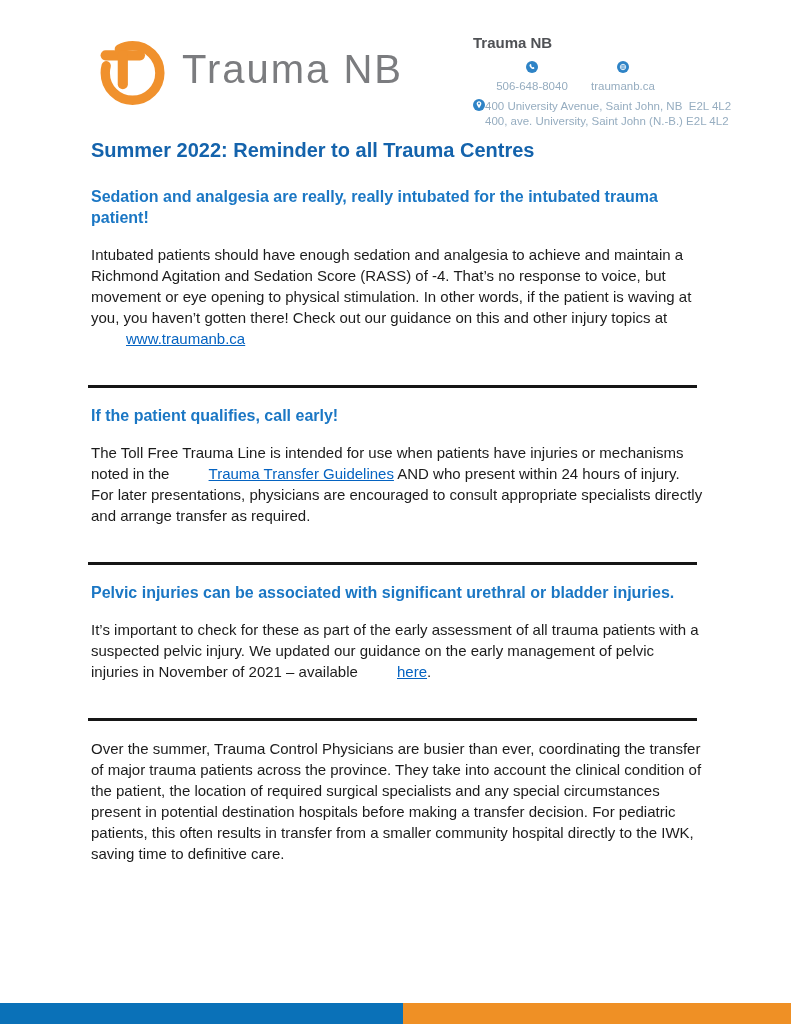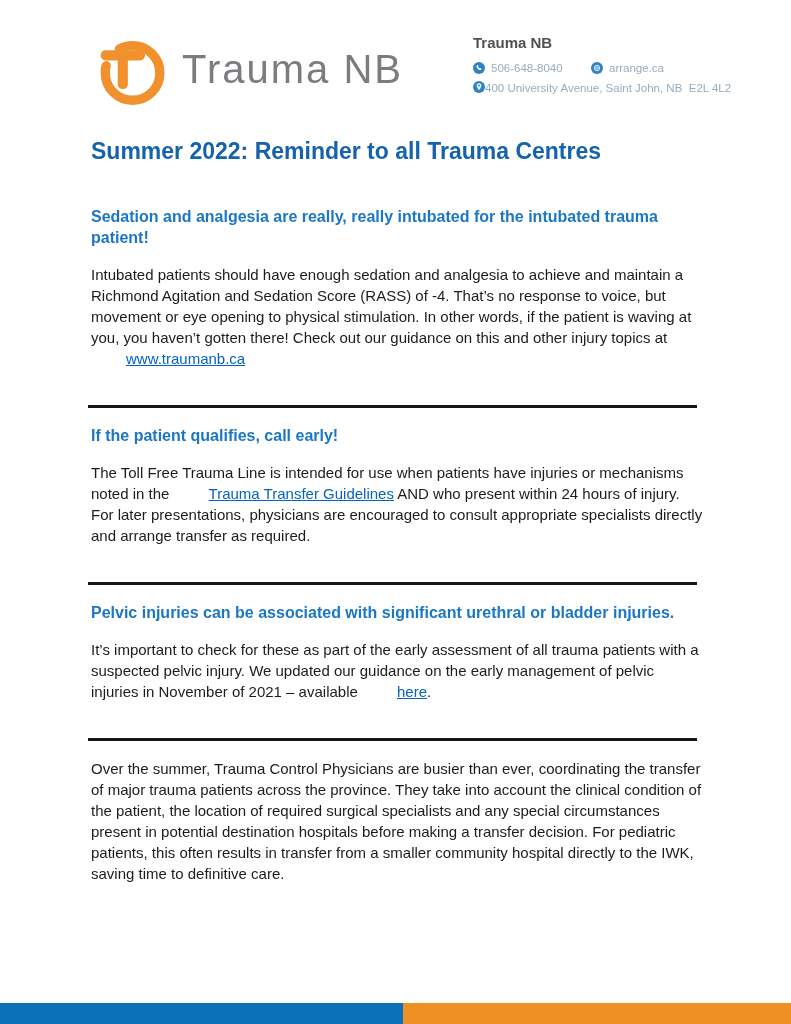--- a/index.html
+++ b/index.html
@@ -46,39 +46,39 @@
     font-size: 15px;
     font-weight: 700;
     color: #4F5155;
     margin-bottom: 8px;
   }
   .contact-row {
     display: flex;
     align-items: flex-start;
     margin-bottom: 6px;
   }
-  .contact-row .pair { display: flex; align-items: center; gap: 6px; }
+  .contact-row .pair { display: flex; align-items: center; gap: 6px; flex-direction: column; }
   .contact-row.two-cols { gap: 0; }
   .contact-row.two-cols .pair:first-child { width: 118px; }
   .contact-icon { flex: 0 0 auto; display: block; }
   .contact-address div { white-space: pre-wrap; }
 
   
   .doc-column {
     position: absolute;
     left: 91px;
     top: 138px;
     width: 612px;
   }
   .doc-title {
-    font-size: 23px;
+    font-size: 20px;
     font-weight: 700;
     color: #1463AC;
     line-height: 1.2;
-    margin-bottom: 40px;
+    margin-bottom: 24px;
   }
   .section-heading {
     font-size: 16px;
     font-weight: 700;
     color: #1B77C4;
     line-height: 1.32;
     margin-bottom: 16px;
   }
   .section-para {
     font-size: 15px;
@@ -136,32 +136,33 @@
         </svg>
         <span>506-648-8040</span>
       </span>
       <span class="pair">
         <svg class="contact-icon" width="12" height="12" viewBox="0 0 24 24" aria-hidden="true">
           <circle cx="12" cy="12" r="12" fill="#2E83C6"></circle>
           <circle cx="12" cy="12" r="5.5" fill="none" stroke="#ffffff" stroke-width="1.5"></circle>
           <ellipse cx="12" cy="12" rx="2.4" ry="5.5" fill="none" stroke="#ffffff" stroke-width="1.2"></ellipse>
           <line x1="6.5" y1="12" x2="17.5" y2="12" stroke="#ffffff" stroke-width="1.2"></line>
         </svg>
-        <span>arrange.ca</span>
+        <span>traumanb.ca</span>
       </span>
     </div>
 
     <div class="contact-row">
       <svg class="contact-icon" width="12" height="12" viewBox="0 0 24 24" aria-hidden="true">
         <circle cx="12" cy="12" r="12" fill="#2E83C6"></circle>
         <path fill="#ffffff" d="M12 4.5c-2.6 0-4.7 2.1-4.7 4.7 0 3.5 4.7 9.3 4.7 9.3s4.7-5.8 4.7-9.3c0-2.6-2.1-4.7-4.7-4.7z"></path>
         <circle cx="12" cy="9.2" r="2" fill="#2E83C6"></circle>
       </svg>
       <div class="contact-address">
         <div>400 University Avenue, Saint John, NB  E2L 4L2</div>
+        <div>400, ave. University, Saint John (N.-B.) E2L 4L2</div>
       </div>
     </div>
   </div>
 
   <div class="doc-column">
     <h1 class="doc-title">Summer 2022: Reminder to all Trauma Centres</h1>
 
     <section>
       <h2 class="section-heading">Sedation and analgesia are really, really intubated for the intubated trauma patient!</h2>
       <p class="section-para"><span>Intubated patients should have enough sedation and analgesia to achieve and maintain a Richmond Agitation and Sedation Score (RASS) of -4. That’s no response to voice, but movement or eye opening to physical stimulation. In other words, if the patient is waving at you, you haven’t gotten there! Check out our guidance on this and other injury topics at </span><a href="#" class="doc-link">www.traumanb.ca</a></p>

